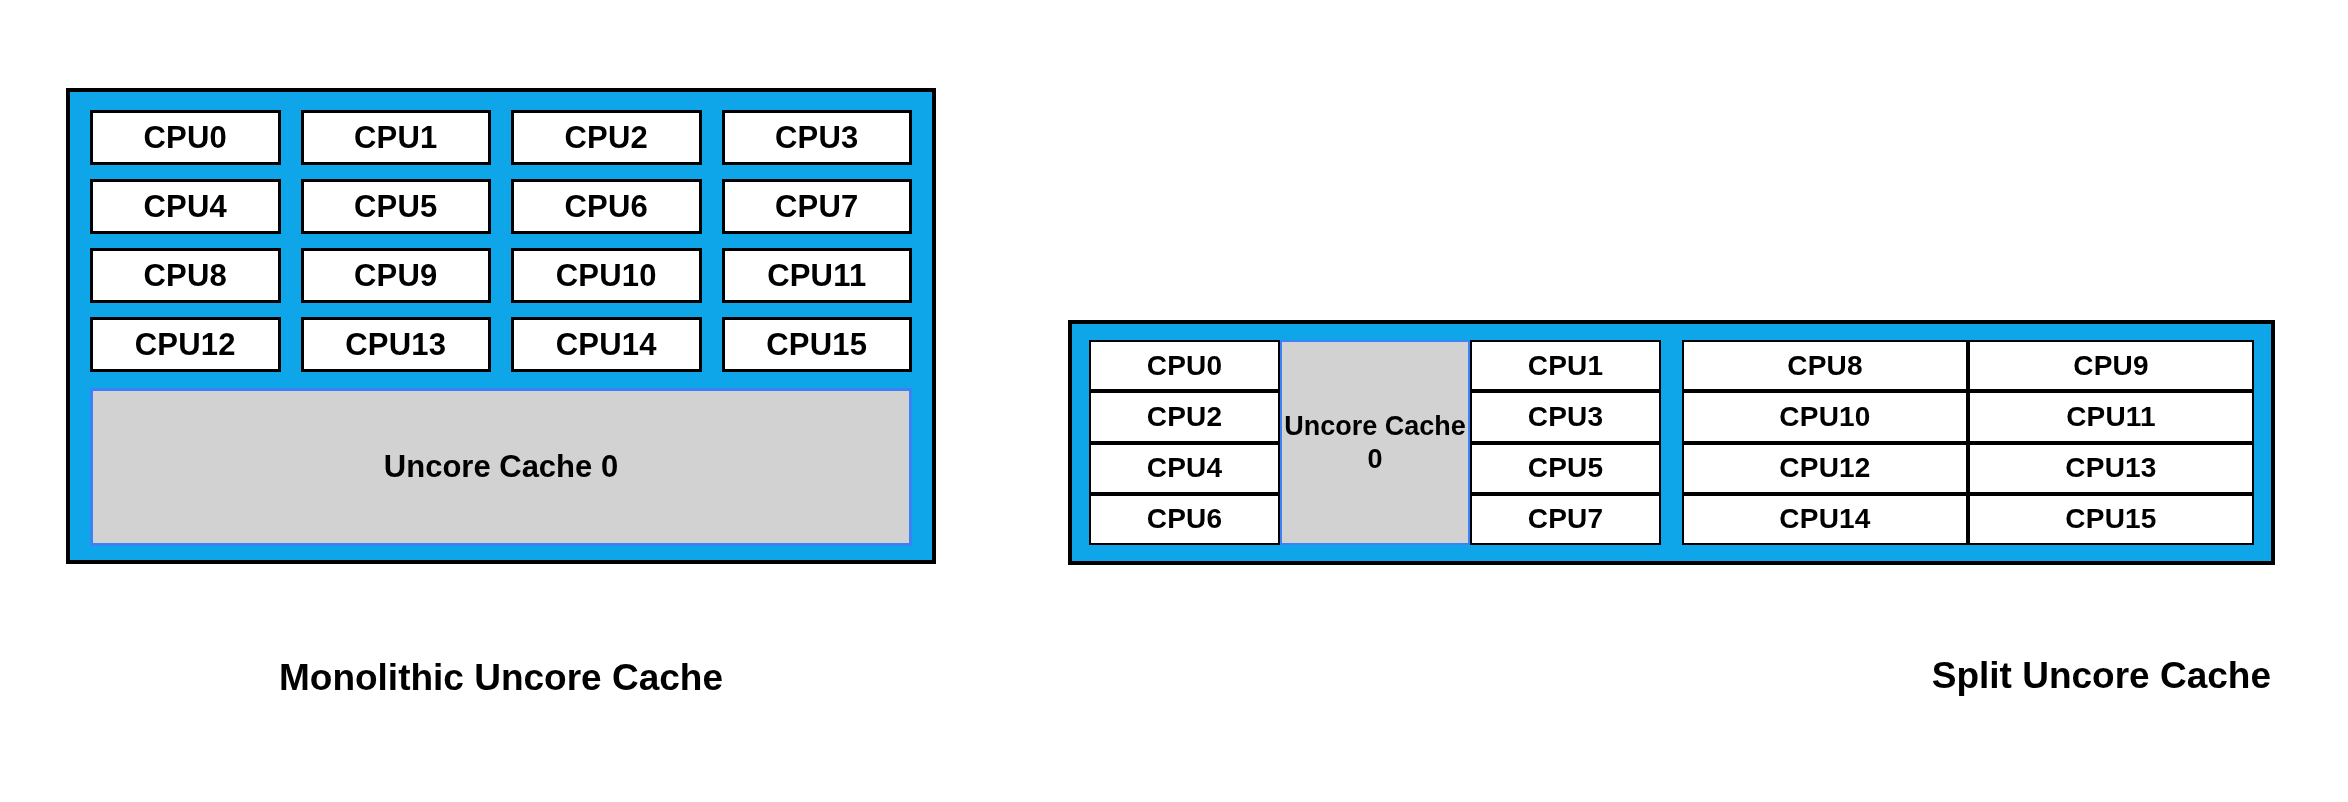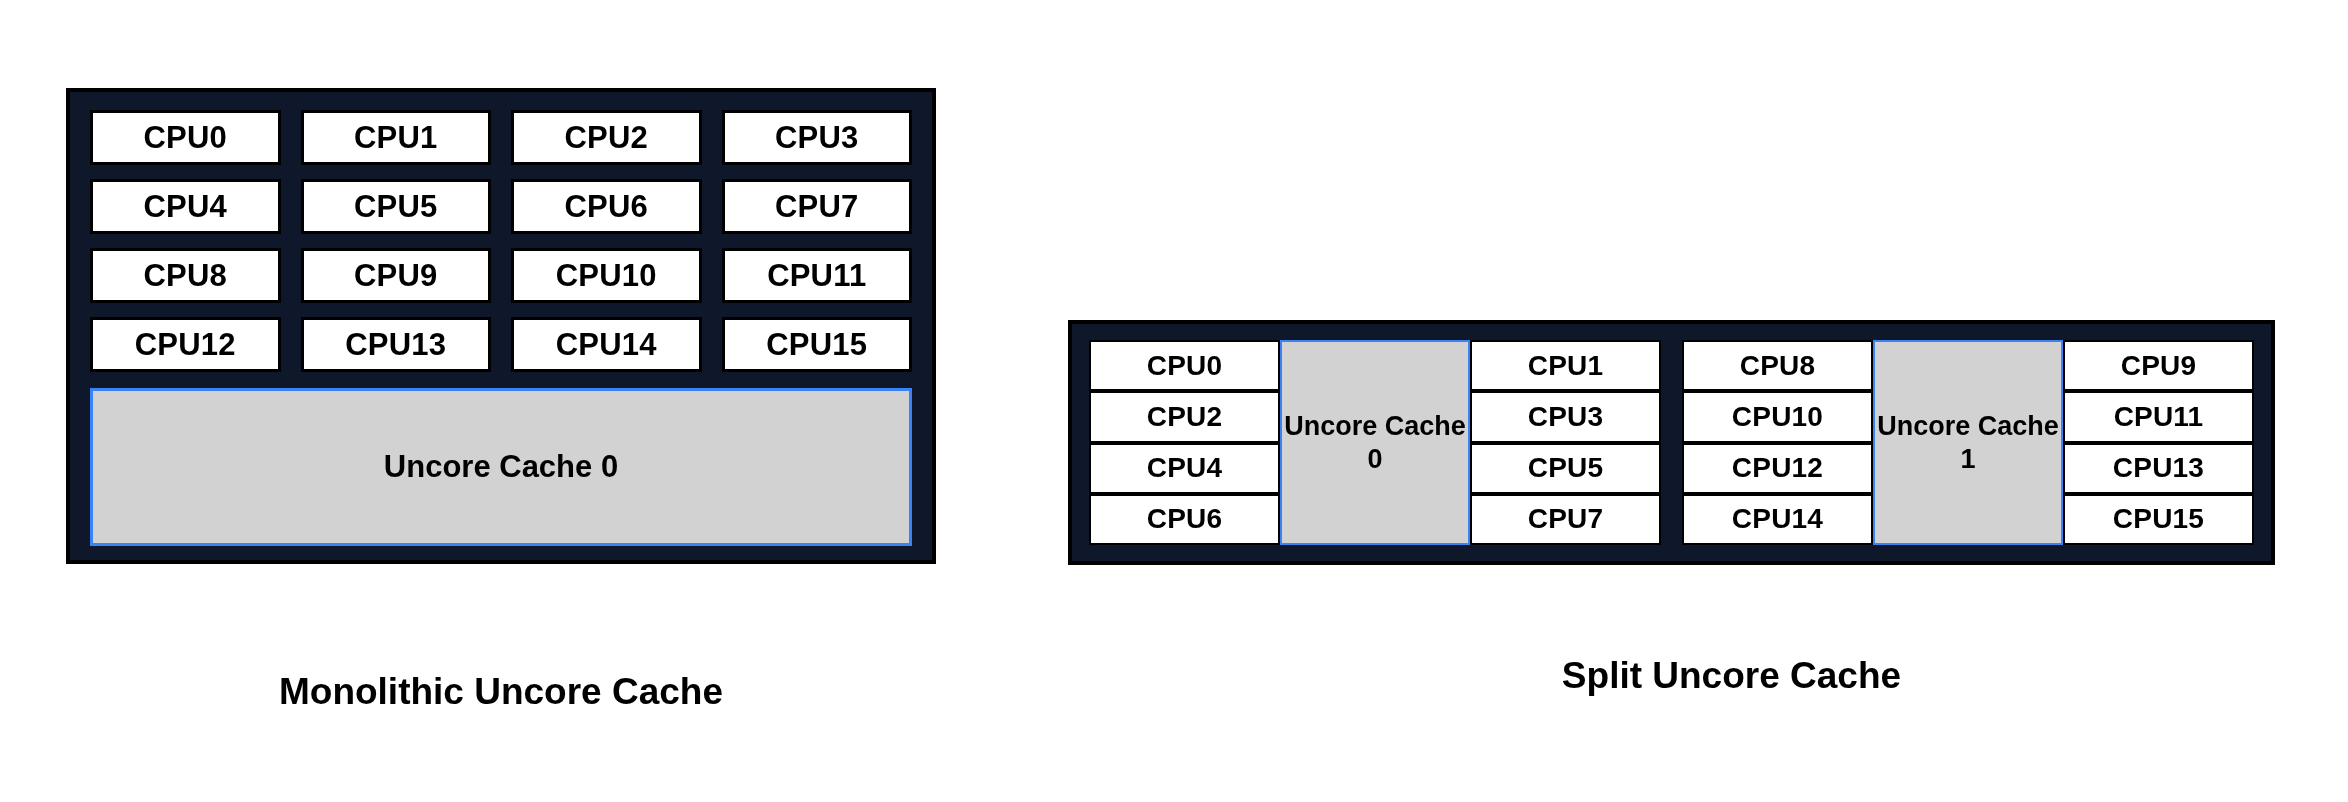--- a/index.html
+++ b/index.html
@@ -15,21 +15,21 @@
     overflow: hidden;
   }
 
   
   .diagram {
     position: absolute;
   }
 
   .outer-box {
     border: 4px solid #000000;
-    background: #0f172a;
+    background: #0ea5e9;
     box-sizing: border-box;
   }
 
   .cpu-box {
     border: 3px solid #000000;
     background: #ffffff;
     box-sizing: border-box;
     display: flex;
     align-items: center;
     justify-content: center;
@@ -82,21 +82,21 @@
   #mono-cpu-grid .cpu-box {
     font-size: 31px;
   }
   #mono-cache {
     margin-top: 16px;
     height: 158px;
     font-size: 31px;
   }
   #mono-caption {
     left: 66px;
-    top: 671px;
+    top: 657px;
     width: 870px;
     font-size: 37px;
   }
 
   
   #split-diagram {
     left: 1068px;
     top: 320px;
     width: 1207px;
     height: 245px;
@@ -126,24 +126,25 @@
     font-size: 28px;
     border-width: 2px;
   }
   .cluster-cache {
     width: 190px;
     font-size: 27px;
     line-height: 1.22;
     border-width: 2px;
   }
   #split-caption {
-    left: 1128px;
+    left: 1064px;
     top: 655px;
     width: 1207px;
     font-size: 37px;
+    text-align: right;
   }
 </style>
 </head>
 <body>
 
 <div class="diagram outer-box" id="mono-diagram">
   <div id="mono-inner">
 
     <div id="mono-cpu-grid">
       <div class="cpu-box">CPU0</div>
@@ -193,21 +194,20 @@
       </div>
     </div>
 
     <div class="split-cluster">
       <div class="cluster-col cpu-col">
         <div class="cpu-box">CPU8</div>
         <div class="cpu-box">CPU10</div>
         <div class="cpu-box">CPU12</div>
         <div class="cpu-box">CPU14</div>
       </div>
-      <div class="cache-box cluster-cache">Uncore Cache 1</div>
       <div class="cluster-col cpu-col">
         <div class="cpu-box">CPU9</div>
         <div class="cpu-box">CPU11</div>
         <div class="cpu-box">CPU13</div>
         <div class="cpu-box">CPU15</div>
       </div>
     </div>
 
   </div>
 </div>

